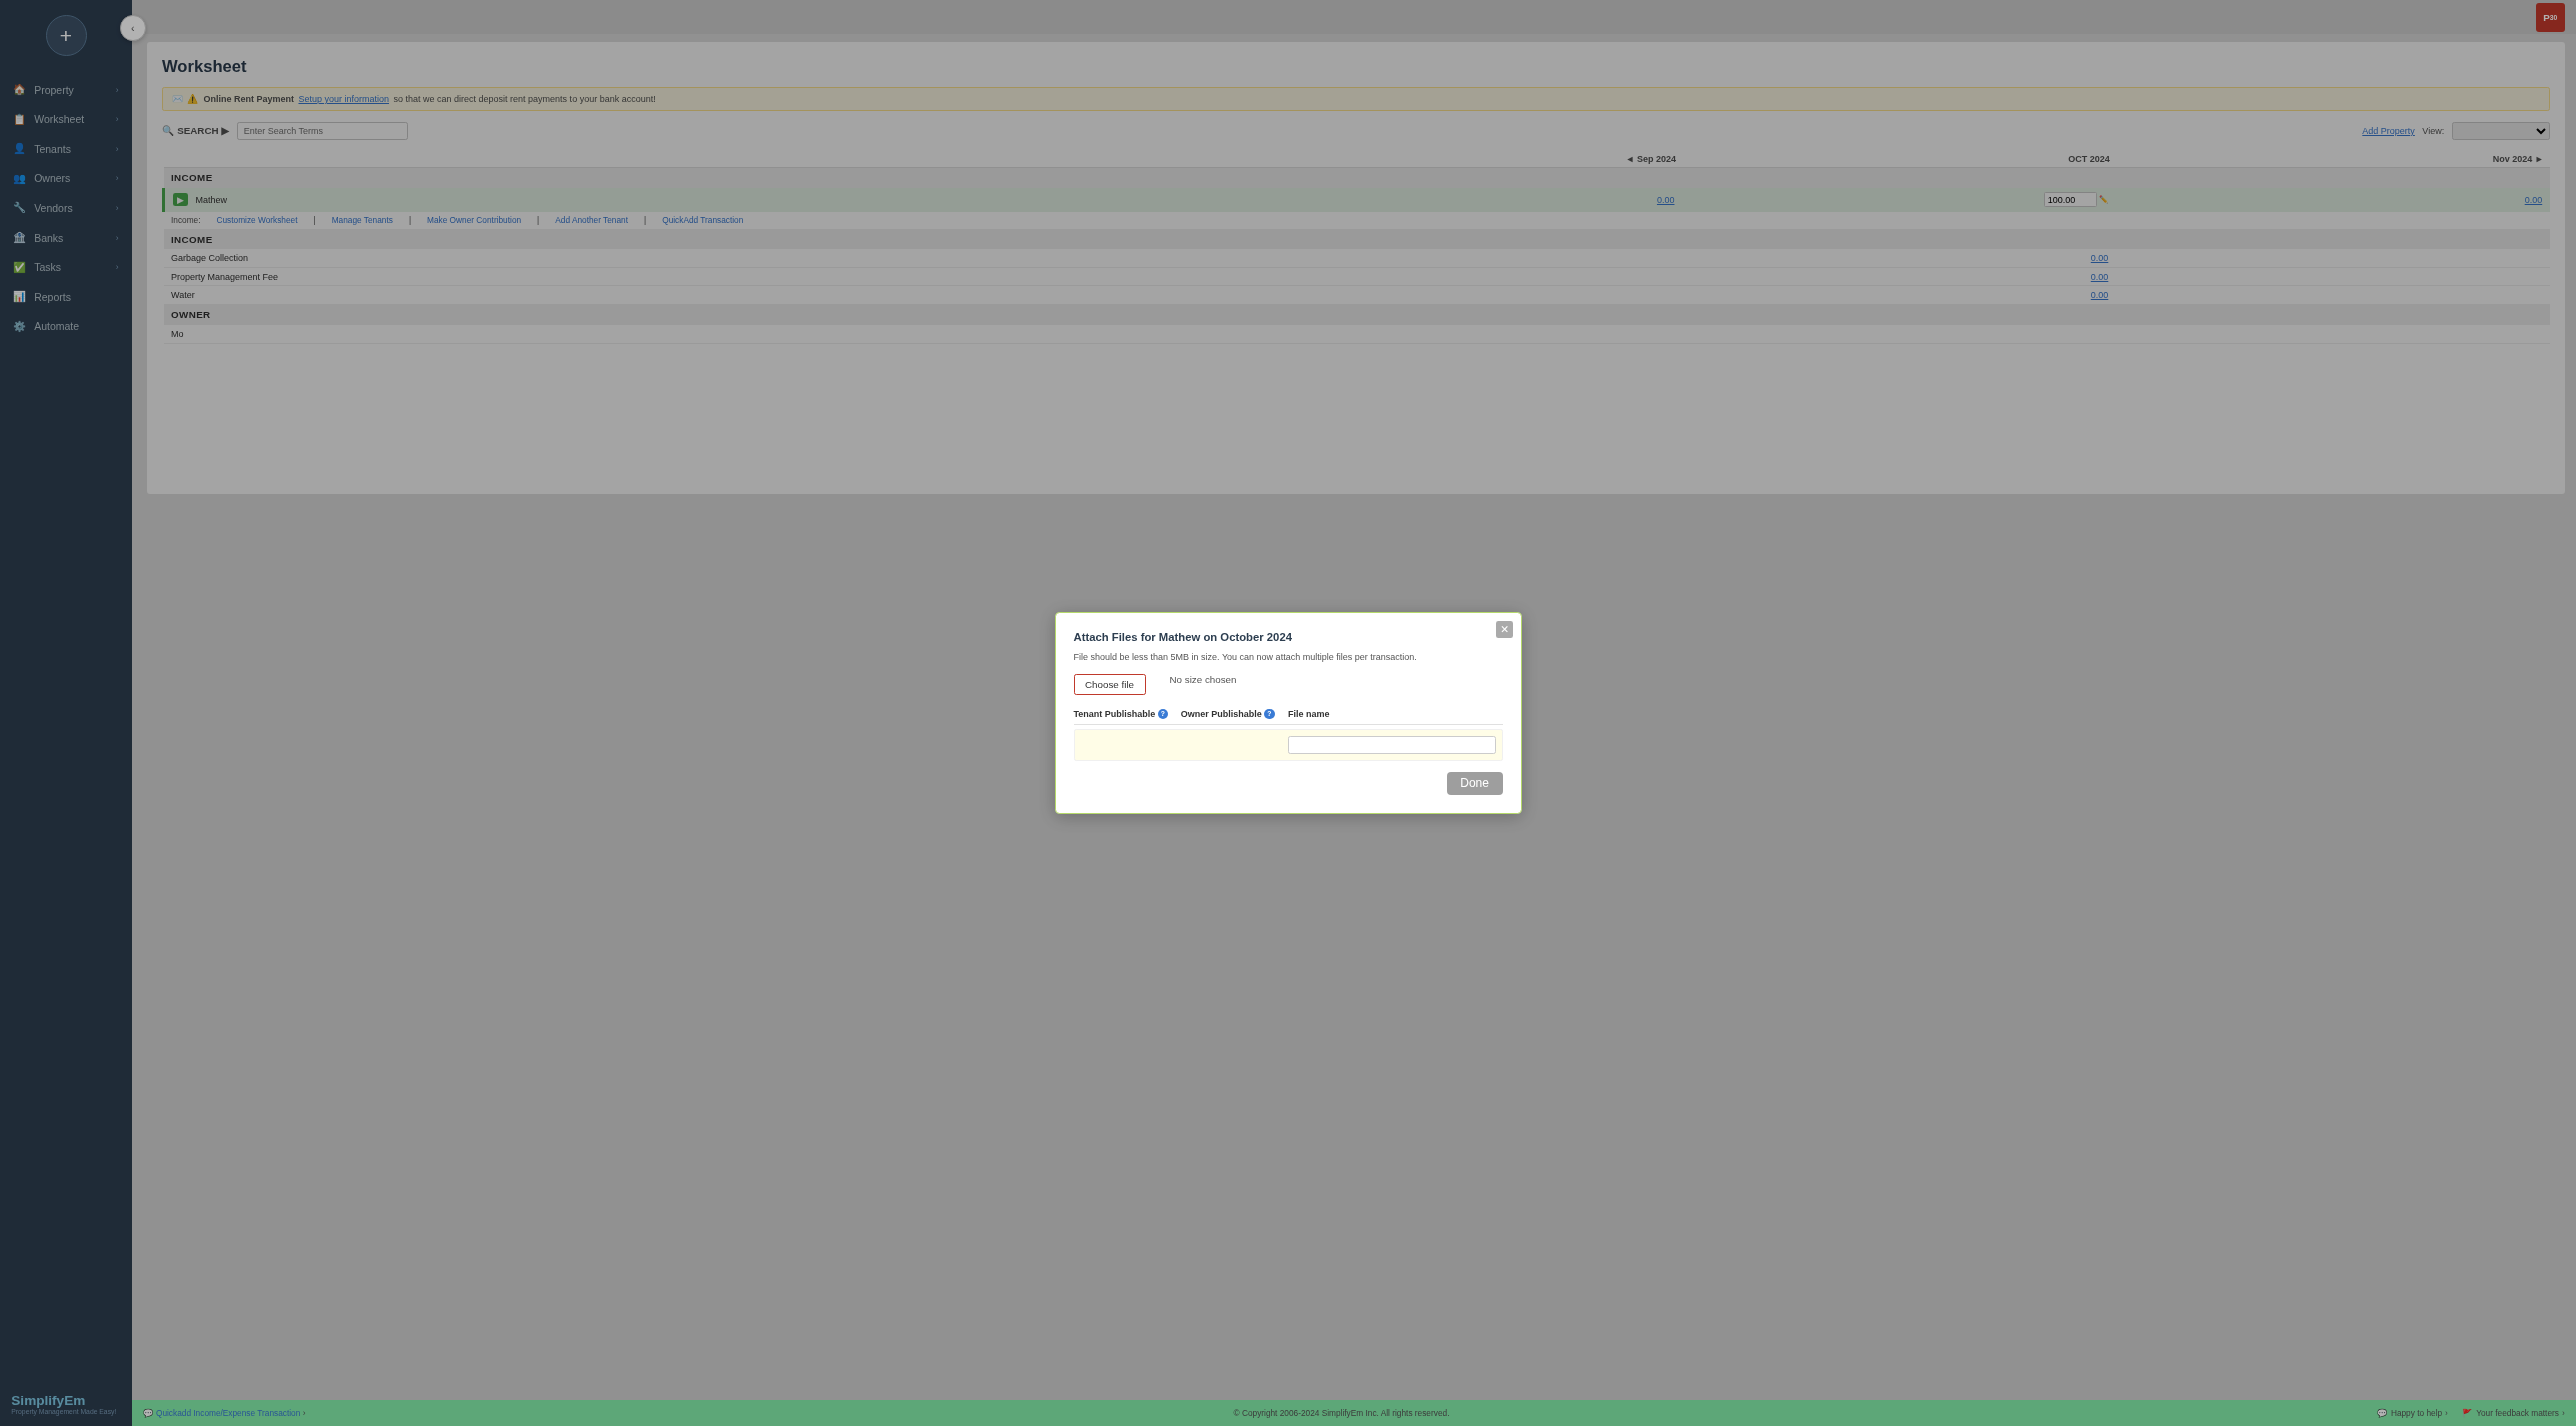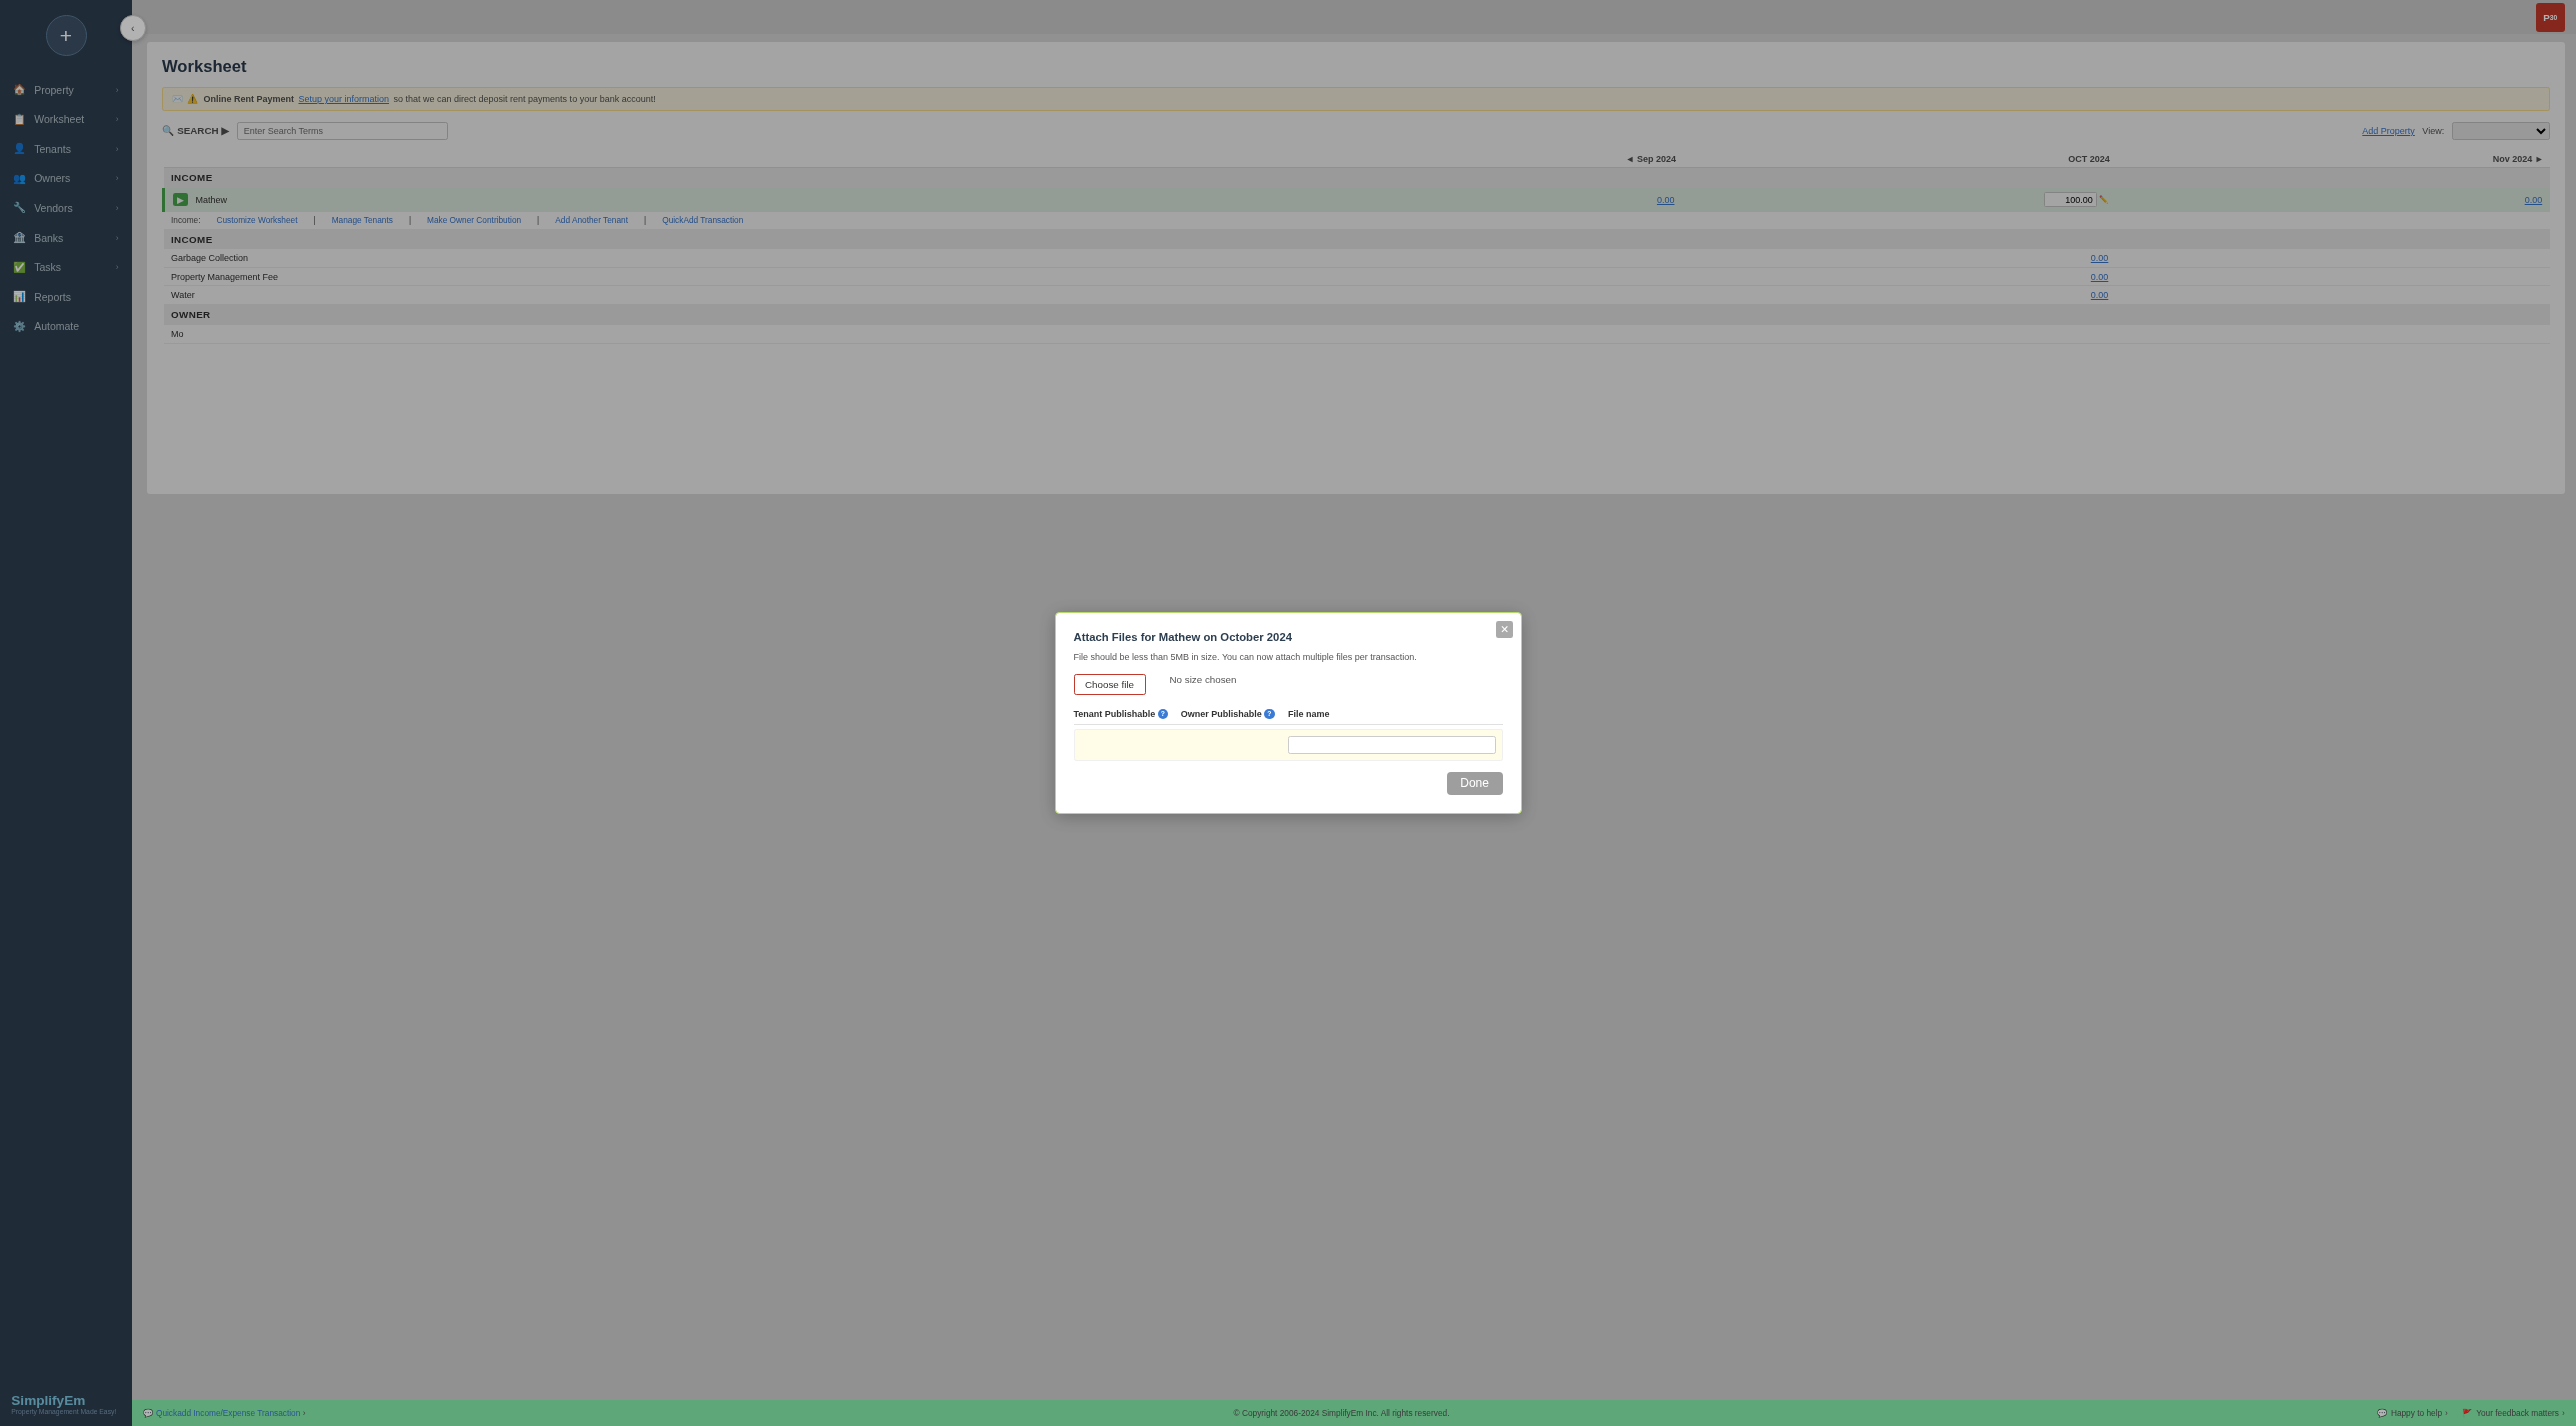--- a/index.html
+++ b/index.html
@@ -176,21 +176,21 @@
       display: flex;
       align-items: center;
       gap: 3px;
     }
 
     .search-input {
       border: 0.8px solid #ccc;
       border-radius: 2.3px;
       padding: 3px 6px;
       font-size: 9px;
-      width: 211px;
+      width: 171px;
       color: #aaa;
     }
 
     .add-property-link {
       margin-left: auto;
       font-size: 9px;
       color: #3a7bd5;
       cursor: pointer;
       text-decoration: underline;
     }
@@ -290,21 +290,20 @@
       justify-content: flex-end;
       gap: 2.3px;
     }
 
     .amount-field {
       border: 0.8px solid #ccc;
       border-radius: 1.5px;
       padding: 1.5px 3px;
       font-size: 9px;
       width: 53px;
-      text-align: right;
     }
 
     
     .page-footer {
       background: #86efac;
       height: 26px;
       display: flex;
       align-items: center;
       justify-content: space-between;
       padding: 0 11.3px;

